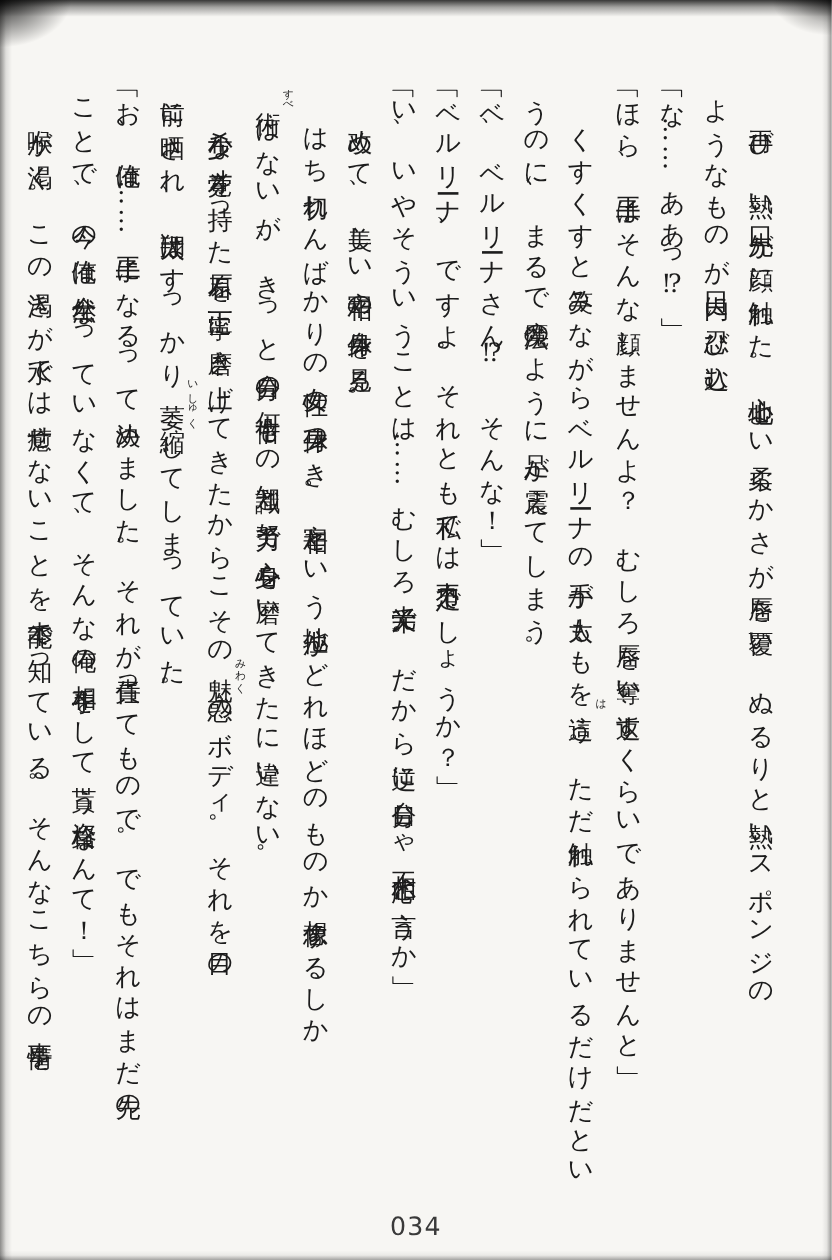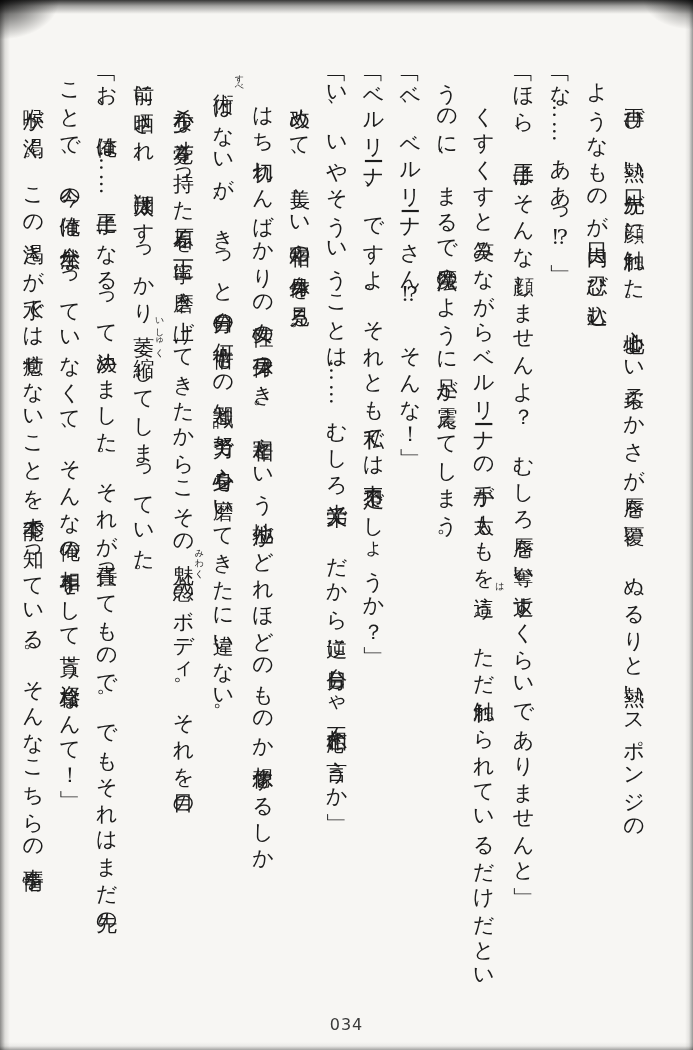--- a/index.html
+++ b/index.html
@@ -77,21 +77,21 @@
     font-family: "DejaVu Serif", serif;
   }
 
   .page-number {
     position: absolute;
     bottom: 16px;
     left: 0;
     width: 100%;
     text-align: center;
     font-family: "DejaVu Sans", sans-serif;
-    font-size: 16px;
+    font-size: 21px;
     letter-spacing: 1px;
     color: #3a3a3a;
     z-index: 2;
   }
 </style>
 </head>
 <body>
 
 <div class="edge edge-top"></div>
 <div class="edge edge-left"></div>

